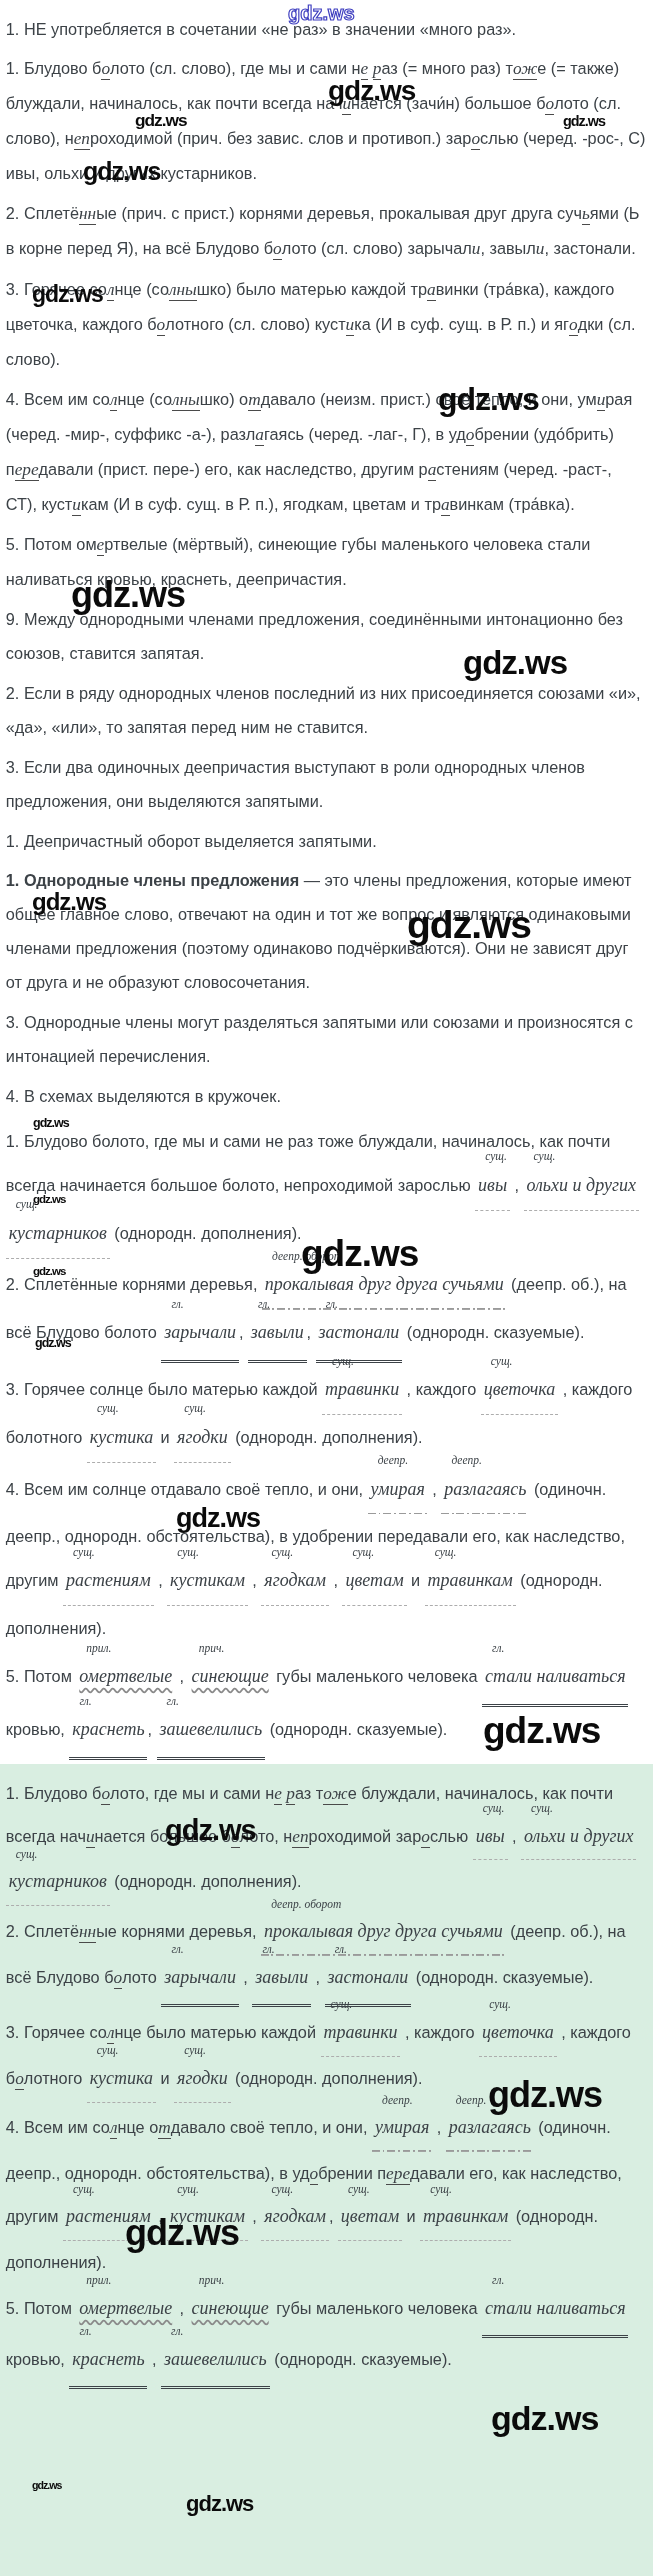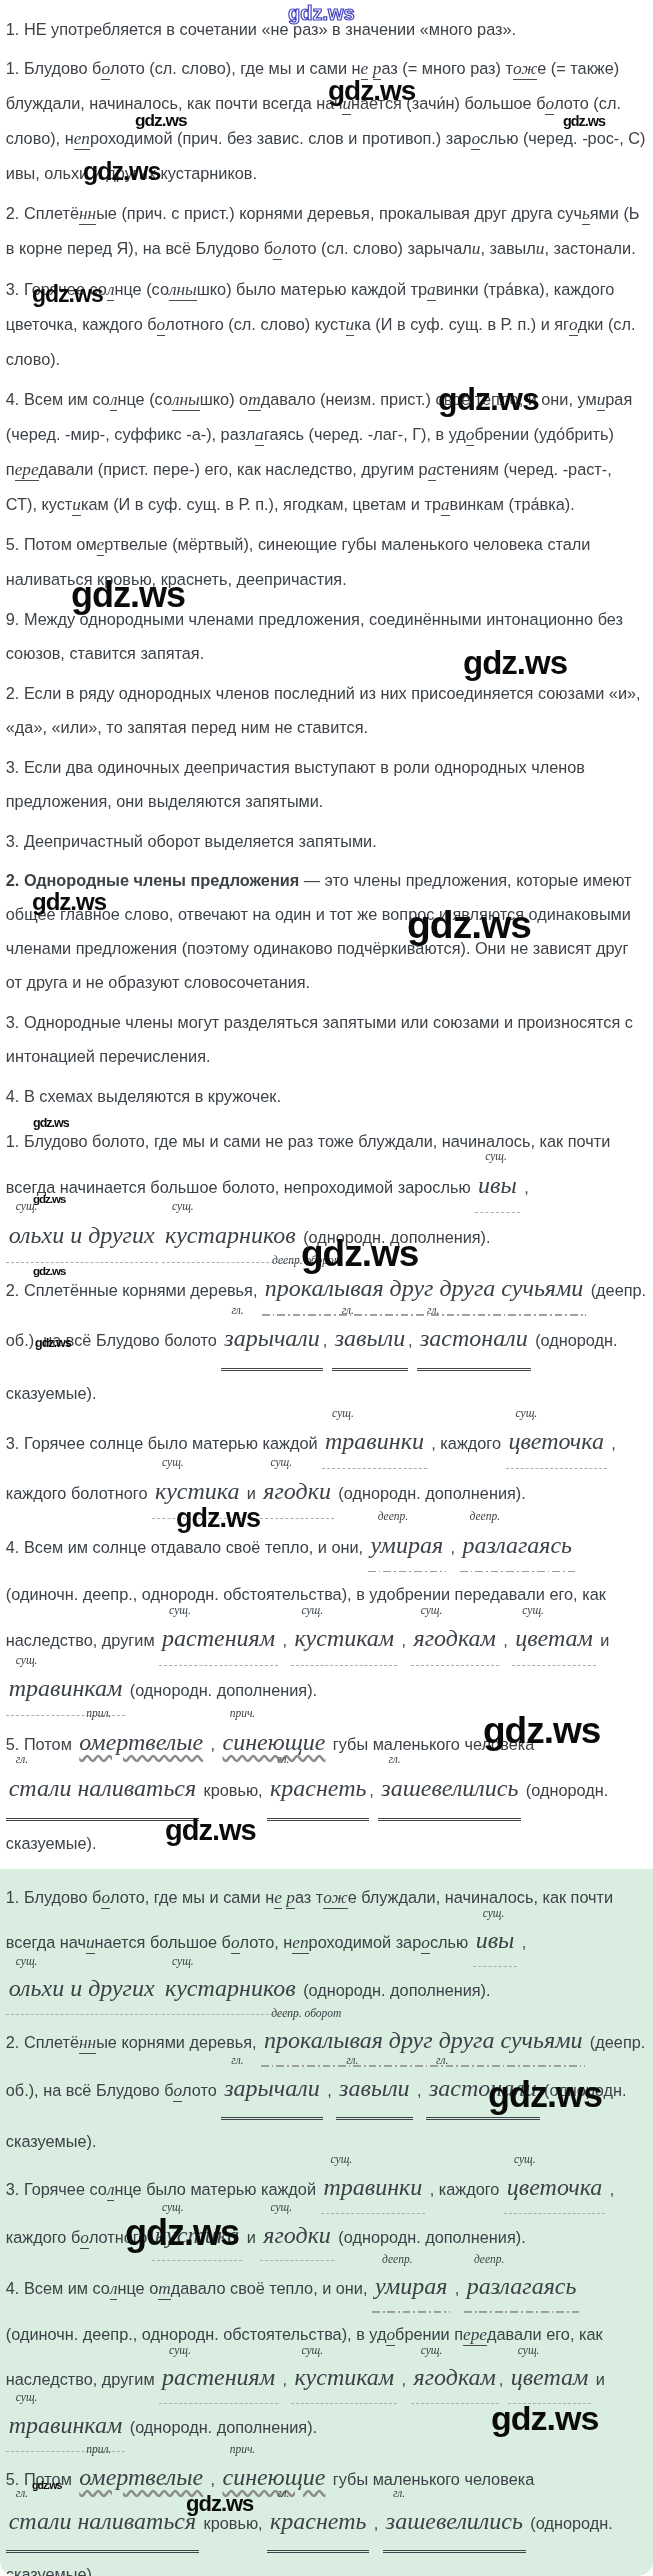--- a/index.html
+++ b/index.html
@@ -4,38 +4,37 @@
 <style>
   html,body{margin:0;padding:0;background:#ffffff;}
   #page{
     position:relative;
     width:653px;height:2576px;
     overflow:hidden;
     display:flex;flex-direction:column;
     font-family:"Liberation Sans",sans-serif;
     color:#3c4247;
     font-size:16.3px;
-    border-radius:15px;
   }
   .sec{padding:0 5.8px;}
   .sec-draft{background:#ffffff;padding-top:11.5px;flex:0 0 auto;}
   .sec-final{background:#d9eee1;padding-top:7.7px;flex:1 1 auto;}
   .para{margin:0 0 5.8px 0;}
   .para.plain{line-height:34px;}
   .sec-draft .para.schema{line-height:44px;margin-bottom:3.8px;}
   .sec-final .para.schema{line-height:42px;margin-bottom:3.8px;}
   .t{font-family:"Liberation Sans",sans-serif;}
   .bld{font-weight:700;}
   .u{
     font-family:"Liberation Serif",serif;font-style:italic;font-size:17.3px;
     border-bottom:1.9px solid #4a4a4a;padding-bottom:1px;
   }
   .i{font-family:"Liberation Serif",serif;font-style:italic;font-size:17.3px;}
   .ann{position:relative;display:inline-block;padding:0 2.9px;vertical-align:baseline;}
-  .aw{font-family:"Liberation Serif",serif;font-style:italic;font-size:24px;white-space:nowrap;text-align:center;}
+  .aw{font-family:"Liberation Serif",serif;font-style:italic;font-size:18px;white-space:nowrap;text-align:center;}
   .lab{
     position:absolute;top:-11.5px;left:10px;
     font-family:"Liberation Serif",serif;font-style:italic;
     font-size:11.5px;line-height:11.5px;color:#3c4247;white-space:nowrap;
   }
   .ul-dashed{border-bottom:1.9px dashed #adadad;padding-bottom:2.9px;}
   .ul-dashdot{
     background:repeating-linear-gradient(90deg,#9a9a9a 0 7.7px,transparent 7.7px 10.6px,#9a9a9a 10.6px 12.5px,transparent 12.5px 15.4px) bottom/100% 1.9px no-repeat;
     padding-bottom:3.8px;
   }
@@ -57,22 +56,22 @@
   <div class="sec sec-draft" id="sec-draft">
       <div class="para plain"><span class="t">1. НЕ употребляется в сочетании «не раз» в значении «много раз».</span></div>
       <div class="para plain"><span class="t">1. Блудово б</span><span class="u">о</span><span class="t">лото (сл. слово), где мы и сами н</span><span class="u">е</span><span class="t"> </span><span class="u">р</span><span class="t">аз (= много раз) т</span><span class="u">ож</span><span class="t">е (= также) блуждали, начиналось, как почти всегда нач</span><span class="u">и</span><span class="t">нается (зачи́н) большое б</span><span class="u">о</span><span class="t">лото (сл. слово), н</span><span class="u">еп</span><span class="t">роходимой (прич. без завис. слов и противоп.) зар</span><span class="u">о</span><span class="t">слью (черед. -рос-, С) ивы, ольхи и других кустарников.</span></div>
       <div class="para plain"><span class="t">2. Сплетё</span><span class="u">нн</span><span class="t">ые (прич. с прист.) корнями деревья, прокалывая друг друга суч</span><span class="u">ь</span><span class="t">ями (Ь в корне перед Я), на всё Блудово б</span><span class="u">о</span><span class="t">лото (сл. слово) зарычал</span><span class="i">и</span><span class="t">, завыл</span><span class="i">и</span><span class="t">, застонали.</span></div>
       <div class="para plain"><span class="t">3. Горячее со</span><span class="u">л</span><span class="t">нце (со</span><span class="u">лны</span><span class="t">шко) было матерью каждой тр</span><span class="u">а</span><span class="t">винки (тра́вка), каждого цветочка, каждого б</span><span class="u">о</span><span class="t">лотного (сл. слово) куст</span><span class="u">и</span><span class="t">ка (И в суф. сущ. в Р. п.) и яг</span><span class="u">о</span><span class="t">дки (сл. слово).</span></div>
       <div class="para plain"><span class="t">4. Всем им со</span><span class="u">л</span><span class="t">нце (со</span><span class="u">лны</span><span class="t">шко) о</span><span class="u">т</span><span class="t">давало (неизм. прист.) своё тепло, и они, ум</span><span class="u">и</span><span class="t">рая (черед. -мир-, суффикс -а-), разл</span><span class="u">а</span><span class="t">гаясь (черед. -лаг-, Г), в уд</span><span class="u">о</span><span class="t">брении (удо́брить) п</span><span class="u">ере</span><span class="t">давали (прист. пере-) его, как наследство, другим р</span><span class="u">а</span><span class="t">стениям (черед. -раст-, СТ), куст</span><span class="u">и</span><span class="t">кам (И в суф. сущ. в Р. п.), ягодкам, цветам и тр</span><span class="u">а</span><span class="t">винкам (тра́вка).</span></div>
       <div class="para plain"><span class="t">5. Потом ом</span><span class="u">е</span><span class="t">ртвелые (мёртвый), синеющие губы маленького человека стали наливаться кровью, краснеть, деепричастия.</span></div>
       <div class="para plain"><span class="t">9. Между однородными членами предложения, соединёнными интонационно без союзов, ставится запятая.</span></div>
       <div class="para plain"><span class="t">2. Если в ряду однородных членов последний из них присоединяется союзами «и», «да», «или», то запятая перед ним не ставится.</span></div>
       <div class="para plain"><span class="t">3. Если два одиночных деепричастия выступают в роли однородных членов предложения, они выделяются запятыми.</span></div>
-      <div class="para plain"><span class="t">3. Деепричастный оборот выделяется запятыми.</span></div>
-      <div class="para plain"><span class="bld">2. Однородные члены предложения</span><span class="t"> — это члены предложения, которые имеют общее главное слово, отвечают на один и тот же вопрос и являются одинаковыми членами предложения (поэтому одинаково подчёркиваются). Они не зависят друг от друга и не образуют словосочетания.</span></div>
+      <div class="para plain"><span class="t">1. Деепричастный оборот выделяется запятыми.</span></div>
+      <div class="para plain"><span class="bld">1. Однородные члены предложения</span><span class="t"> — это члены предложения, которые имеют общее главное слово, отвечают на один и тот же вопрос и являются одинаковыми членами предложения (поэтому одинаково подчёркиваются). Они не зависят друг от друга и не образуют словосочетания.</span></div>
       <div class="para plain"><span class="t">3. Однородные члены могут разделяться запятыми или союзами и произносятся с интонацией перечисления.</span></div>
       <div class="para plain"><span class="t">4. В схемах выделяются в кружочек.</span></div>
       <div class="para schema"><span class="t">1. Блудово болото, где мы и сами не раз тоже блуждали, начиналось, как почти всегда начинается большое болото, непроходимой зарослью </span><span class="ann ul-dashed"><span class="lab">сущ.</span><span class="aw">ивы</span></span><span class="t"> , </span><span class="ann ul-dashed"><span class="lab">сущ.</span><span class="aw">ольхи и других</span></span><span class="t"> </span><span class="ann ul-dashed"><span class="lab">сущ.</span><span class="aw">кустарников</span></span><span class="t"> (однородн. дополнения).</span></div>
       <div class="para schema"><span class="t">2. Сплетённые корнями деревья, </span><span class="ann ul-dashdot"><span class="lab">деепр. оборот</span><span class="aw">прокалывая друг друга сучьями</span></span><span class="t"> (деепр. об.), на всё Блудово болото </span><span class="ann ul-double"><span class="lab">гл.</span><span class="aw">зарычали</span></span><span class="t">, </span><span class="ann ul-double"><span class="lab">гл.</span><span class="aw">завыли</span></span><span class="t">, </span><span class="ann ul-double"><span class="lab">гл.</span><span class="aw">застонали</span></span><span class="t"> (однородн. сказуемые).</span></div>
       <div class="para schema"><span class="t">3. Горячее солнце было матерью каждой </span><span class="ann ul-dashed"><span class="lab">сущ.</span><span class="aw">травинки</span></span><span class="t"> , каждого </span><span class="ann ul-dashed"><span class="lab">сущ.</span><span class="aw">цветочка</span></span><span class="t"> , каждого болотного </span><span class="ann ul-dashed"><span class="lab">сущ.</span><span class="aw">кустика</span></span><span class="t"> и </span><span class="ann ul-dashed"><span class="lab">сущ.</span><span class="aw">ягодки</span></span><span class="t"> (однородн. дополнения).</span></div>
       <div class="para schema"><span class="t">4. Всем им солнце отдавало своё тепло, и они, </span><span class="ann ul-dashdot"><span class="lab">деепр.</span><span class="aw">умирая</span></span><span class="t"> , </span><span class="ann ul-dashdot"><span class="lab">деепр.</span><span class="aw">разлагаясь</span></span><span class="t"> (одиночн. деепр., однородн. обстоятельства), в удобрении передавали его, как наследство, другим </span><span class="ann ul-dashed"><span class="lab">сущ.</span><span class="aw">растениям</span></span><span class="t"> , </span><span class="ann ul-dashed"><span class="lab">сущ.</span><span class="aw">кустикам</span></span><span class="t"> , </span><span class="ann ul-dashed"><span class="lab">сущ.</span><span class="aw">ягодкам</span></span><span class="t"> , </span><span class="ann ul-dashed"><span class="lab">сущ.</span><span class="aw">цветам</span></span><span class="t"> и </span><span class="ann ul-dashed"><span class="lab">сущ.</span><span class="aw">травинкам</span></span><span class="t"> (однородн. дополнения).</span></div>
       <div class="para schema"><span class="t">5. Потом </span><span class="ann ul-wavy"><span class="lab">прил.</span><span class="aw">омертвелые</span></span><span class="t"> , </span><span class="ann ul-wavy"><span class="lab">прич.</span><span class="aw">синеющие</span></span><span class="t"> губы маленького человека </span><span class="ann ul-double"><span class="lab">гл.</span><span class="aw">стали наливаться</span></span><span class="t"> кровью, </span><span class="ann ul-double"><span class="lab">гл.</span><span class="aw">краснеть</span></span><span class="t">, </span><span class="ann ul-double"><span class="lab">гл.</span><span class="aw">зашевелились</span></span><span class="t"> (однородн. сказуемые).</span></div>
     </div>
   <div class="sec sec-final" id="sec-final">
       <div class="para schema"><span class="t">1. Блудово б</span><span class="u">о</span><span class="t">лото, где мы и сами н</span><span class="u">е</span><span class="t"> </span><span class="u">р</span><span class="t">аз т</span><span class="u">ож</span><span class="t">е блуждали, начиналось, как почти всегда нач</span><span class="u">и</span><span class="t">нается большое б</span><span class="u">о</span><span class="t">лото, н</span><span class="u">еп</span><span class="t">роходимой зар</span><span class="u">о</span><span class="t">слью </span><span class="ann ul-dashed"><span class="lab">сущ.</span><span class="aw">ивы</span></span><span class="t"> , </span><span class="ann ul-dashed"><span class="lab">сущ.</span><span class="aw">ольхи и других</span></span><span class="t"> </span><span class="ann ul-dashed"><span class="lab">сущ.</span><span class="aw">кустарников</span></span><span class="t"> (однородн. дополнения).</span></div>

